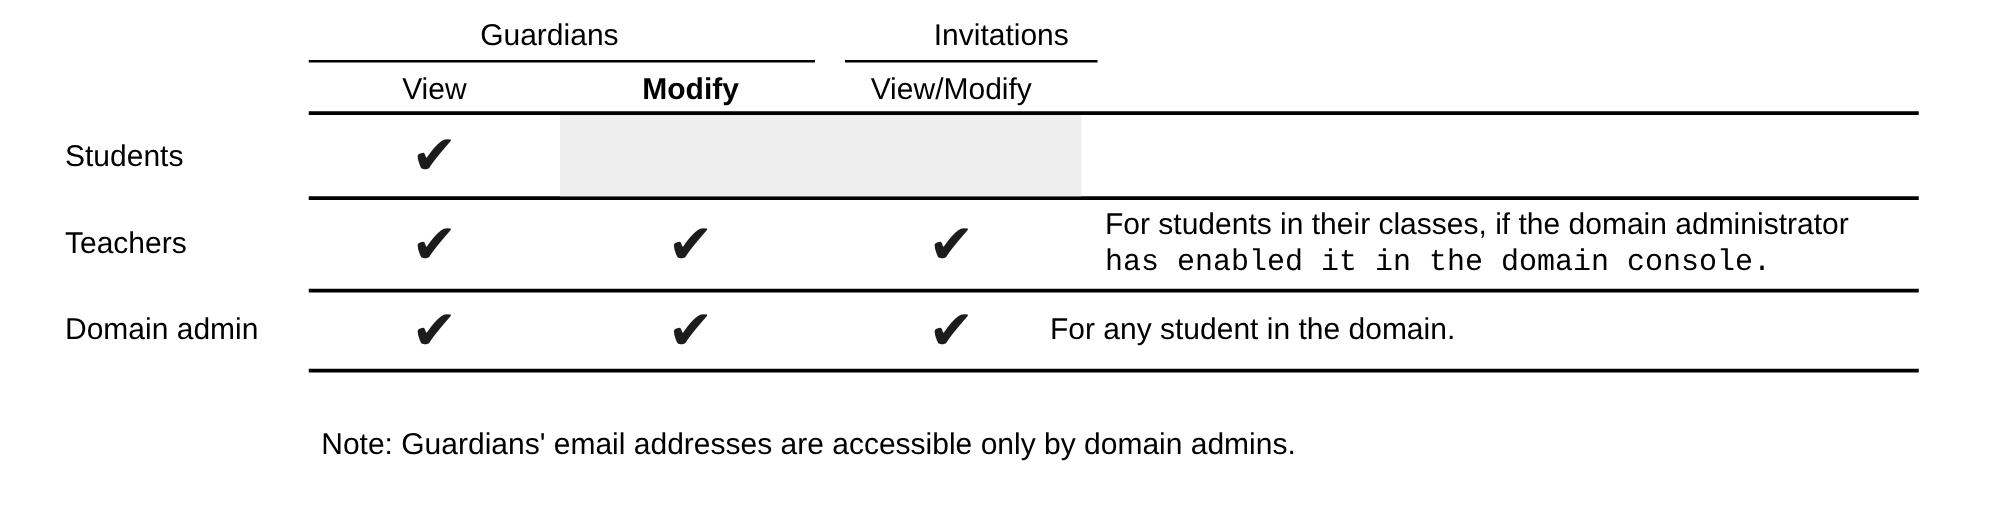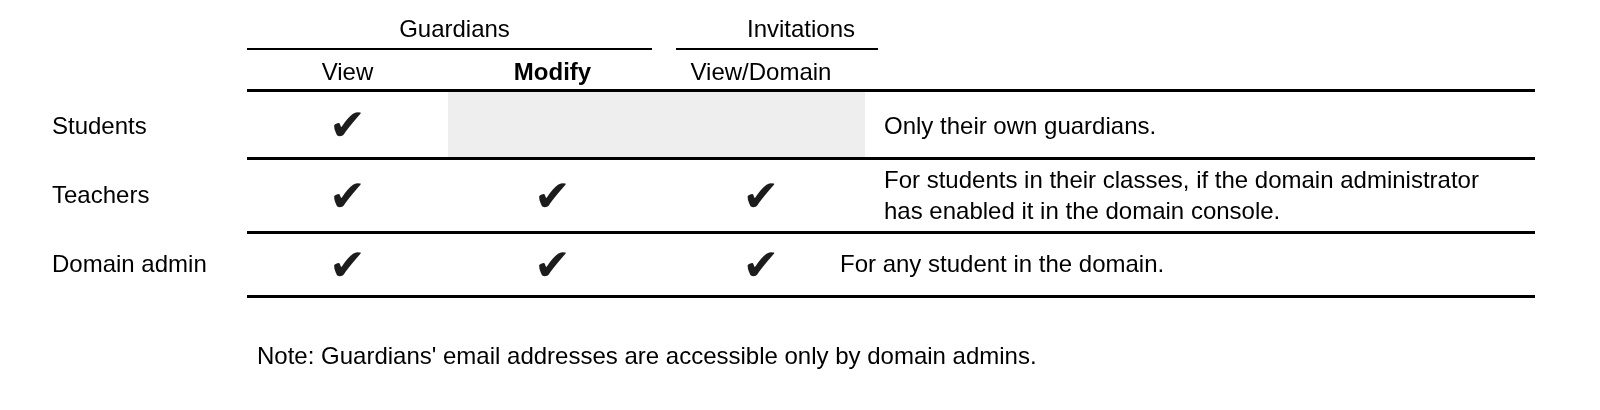--- a/index.html
+++ b/index.html
@@ -23,55 +23,54 @@
     text-align: center;
     color: #1c1c1c;
     font-size: 44px;
   }
 </style>
 </head>
 <body>
 
 <div class="canvas">
 
-  <div class="abs txt center" style="left:252px; top:14px; width:405px;">Guardians</div>
+  <div class="abs txt center" style="left:237px; top:14px; width:405px;">Guardians</div>
   <div class="abs txt center" style="left:700px; top:14px; width:202px;">Invitations</div>
 
   <div class="uline" style="left:247px; top:48px; width:405px;"></div>
   <div class="uline" style="left:676px; top:48px; width:202px;"></div>
 
   <div class="abs txt center" style="left:247px; top:57px; width:201px;">View</div>
   <div class="abs txt center" style="left:448px; top:57px; width:209px;font-weight:bold;">Modify</div>
-  <div class="abs txt center" style="left:657px; top:57px; width:208px;">View/Domain</div>
+  <div class="abs txt center" style="left:657px; top:57px; width:208px;">View/Modify</div>
 
   <div class="rule" style="left:247px; top:89px;  width:1288px;"></div>
   <div class="rule" style="left:247px; top:157px; width:1288px;"></div>
   <div class="rule" style="left:247px; top:231px; width:1288px;"></div>
   <div class="rule" style="left:247px; top:295px; width:1288px;"></div>
 
   <div class="graycell" style="left:448px; top:92px; width:417px; height:65px;"></div>
   <div class="abs txt" style="left:52px; top:111px;">Students</div>
   <div class="checkcell" style="left:247px; top:92px; width:201px; height:65px; line-height:65px;">
     <span>✔</span>
   </div>
-  <div class="abs txt" style="left:884px; top:111px;">Only their own guardians.</div>
 
   <div class="abs txt" style="left:52px; top:180px;">Teachers</div>
   <div class="checkcell" style="left:247px; top:160px; width:201px; height:71px; line-height:71px;">
     <span>✔</span>
   </div>
   <div class="checkcell" style="left:448px; top:160px; width:209px; height:71px; line-height:71px;">
     <span>✔</span>
   </div>
   <div class="checkcell" style="left:657px; top:160px; width:208px; height:71px; line-height:71px;">
     <span>✔</span>
   </div>
   <div class="abs" style="left:884px; top:164px;">
     <div class="txt" style="line-height:31px;">For students in their classes, if the domain administrator</div>
-    <div class="txt" style="line-height:31px;">has enabled it in the domain console.</div>
+    <div class="txt" style="line-height:31px;font-family:Liberation Mono, monospace;">has enabled it in the domain console.</div>
   </div>
 
   <div class="abs txt" style="left:52px; top:249px;">Domain admin</div>
   <div class="checkcell" style="left:247px; top:234px; width:201px; height:61px; line-height:61px;">
     <span>✔</span>
   </div>
   <div class="checkcell" style="left:448px; top:234px; width:209px; height:61px; line-height:61px;">
     <span>✔</span>
   </div>
   <div class="checkcell" style="left:657px; top:234px; width:208px; height:61px; line-height:61px;">

